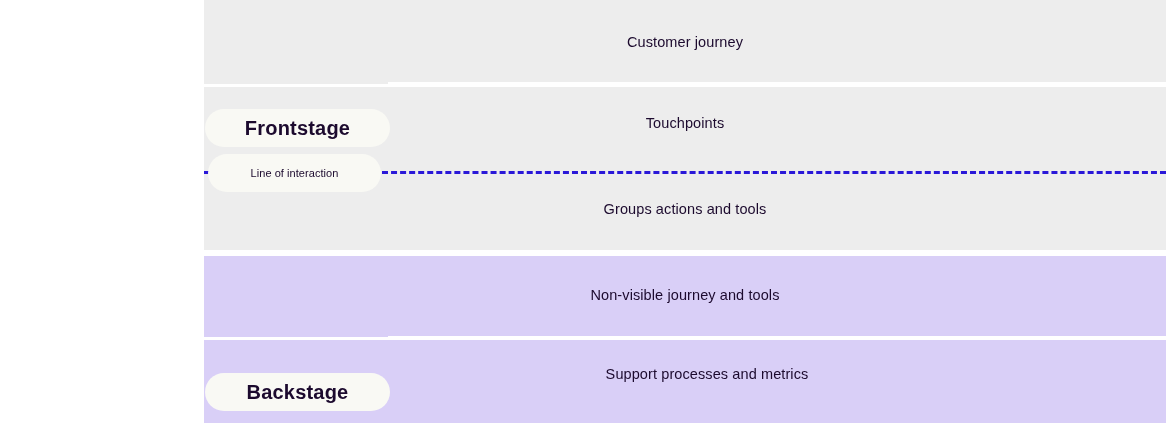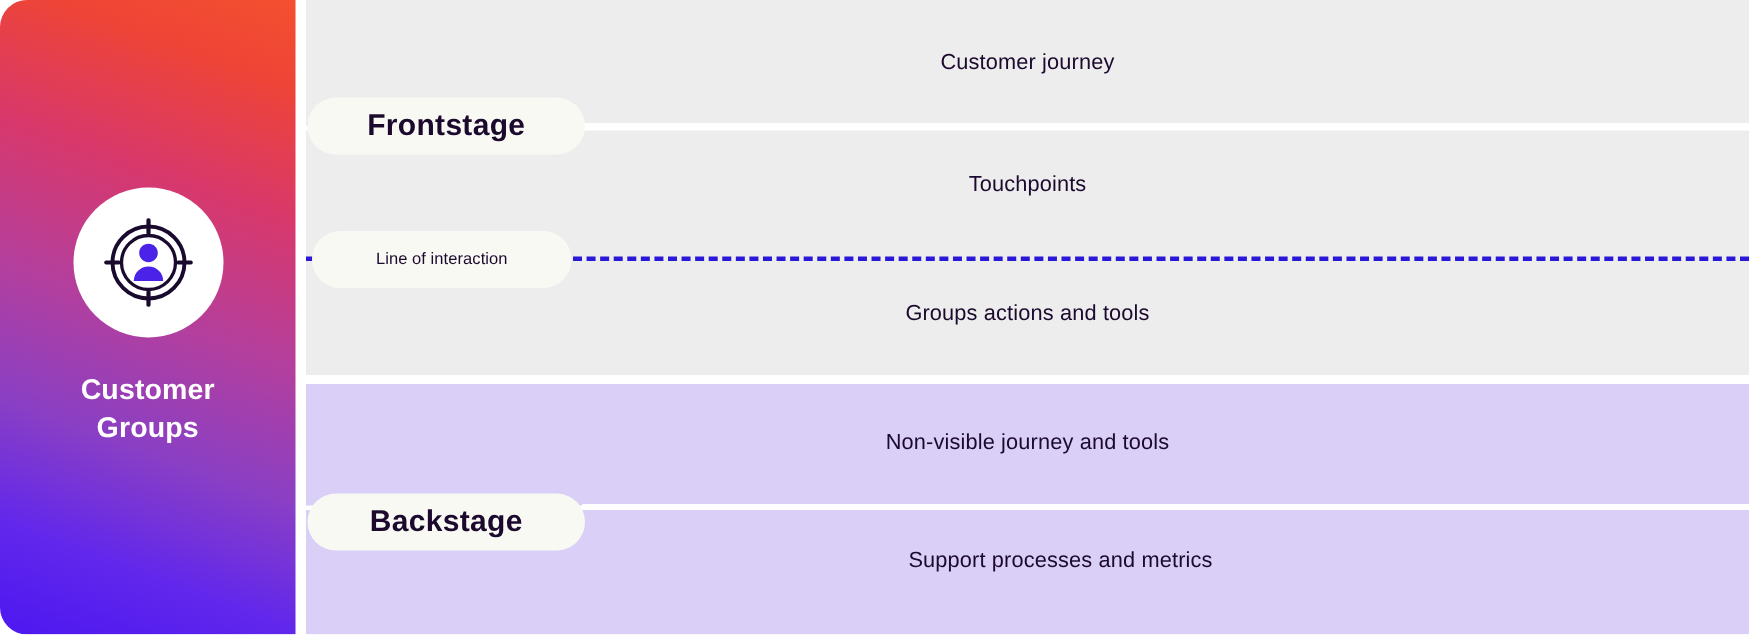--- a/index.html
+++ b/index.html
@@ -114,20 +114,21 @@
     justify-content: center;
     color: #1c0a2e;
   }
   .pill-stage {
     height: 38px;
     width: 185px;
     left: 205px;
     font-size: 20px;
     font-weight: bold;
     letter-spacing: 0.2px;
+    margin-top: 44px;
   }
   .pill-frontstage { top: 65px; }
   .pill-backstage  { top: 329px; }
 
   .pill-line {
     height: 38px;
     width: 173px;
     left: 208px;
     top: 154px;
     font-size: 11px;
@@ -162,43 +163,20 @@
     width: 6px;
     height: 3px;
     background: #2a18d8;
   }
 </style>
 </head>
 <body>
 
 <div class="canvas">
 
-  <div class="sidebar">
-    <div class="sidebar-icon-circle">
-      <svg width="62" height="62" viewBox="0 0 62 62" aria-hidden="true">
-
-        <circle cx="31" cy="31" r="24" fill="none" stroke="#190a2e" stroke-width="2.6"></circle>
-
-        <circle cx="31" cy="31" r="18" fill="none" stroke="#190a2e" stroke-width="2.2"></circle>
-
-        <rect x="29.6" y="1.5" width="2.8" height="11" rx="1.2" fill="#190a2e"></rect>
-        <rect x="29.6" y="49.5" width="2.8" height="11" rx="1.2" fill="#190a2e"></rect>
-        <rect x="1.5" y="29.6" width="11" height="2.8" rx="1.2" fill="#190a2e"></rect>
-        <rect x="49.5" y="29.6" width="11" height="2.8" rx="1.2" fill="#190a2e"></rect>
-
-        <path d="M31 18.5c3.5 0 6.2 2.7 6.2 6.1 0 3.4-2.7 6.2-6.2 6.2s-6.2-2.8-6.2-6.2c0-3.4 2.7-6.1 6.2-6.1z" fill="#4a22e8"></path>
-
-        <path d="M21.2 43.4c0-5.6 4.4-9.8 9.8-9.8s9.8 4.2 9.8 9.8z" fill="#4a22e8"></path>
-      </svg>
-    </div>
-    <div class="sidebar-title">
-      <span>Customer</span><br>
-      <span>Groups</span>
-    </div>
-  </div>
 
   <div class="panel panel-frontstage"></div>
 
   <div class="panel panel-backstage"></div>
 
   <div class="row-divider divider-frontstage"></div>
   <div class="row-divider divider-backstage"></div>
 
   <div class="row-label label-journey">Customer journey</div>
   <div class="row-label label-touchpoints">Touchpoints</div>

